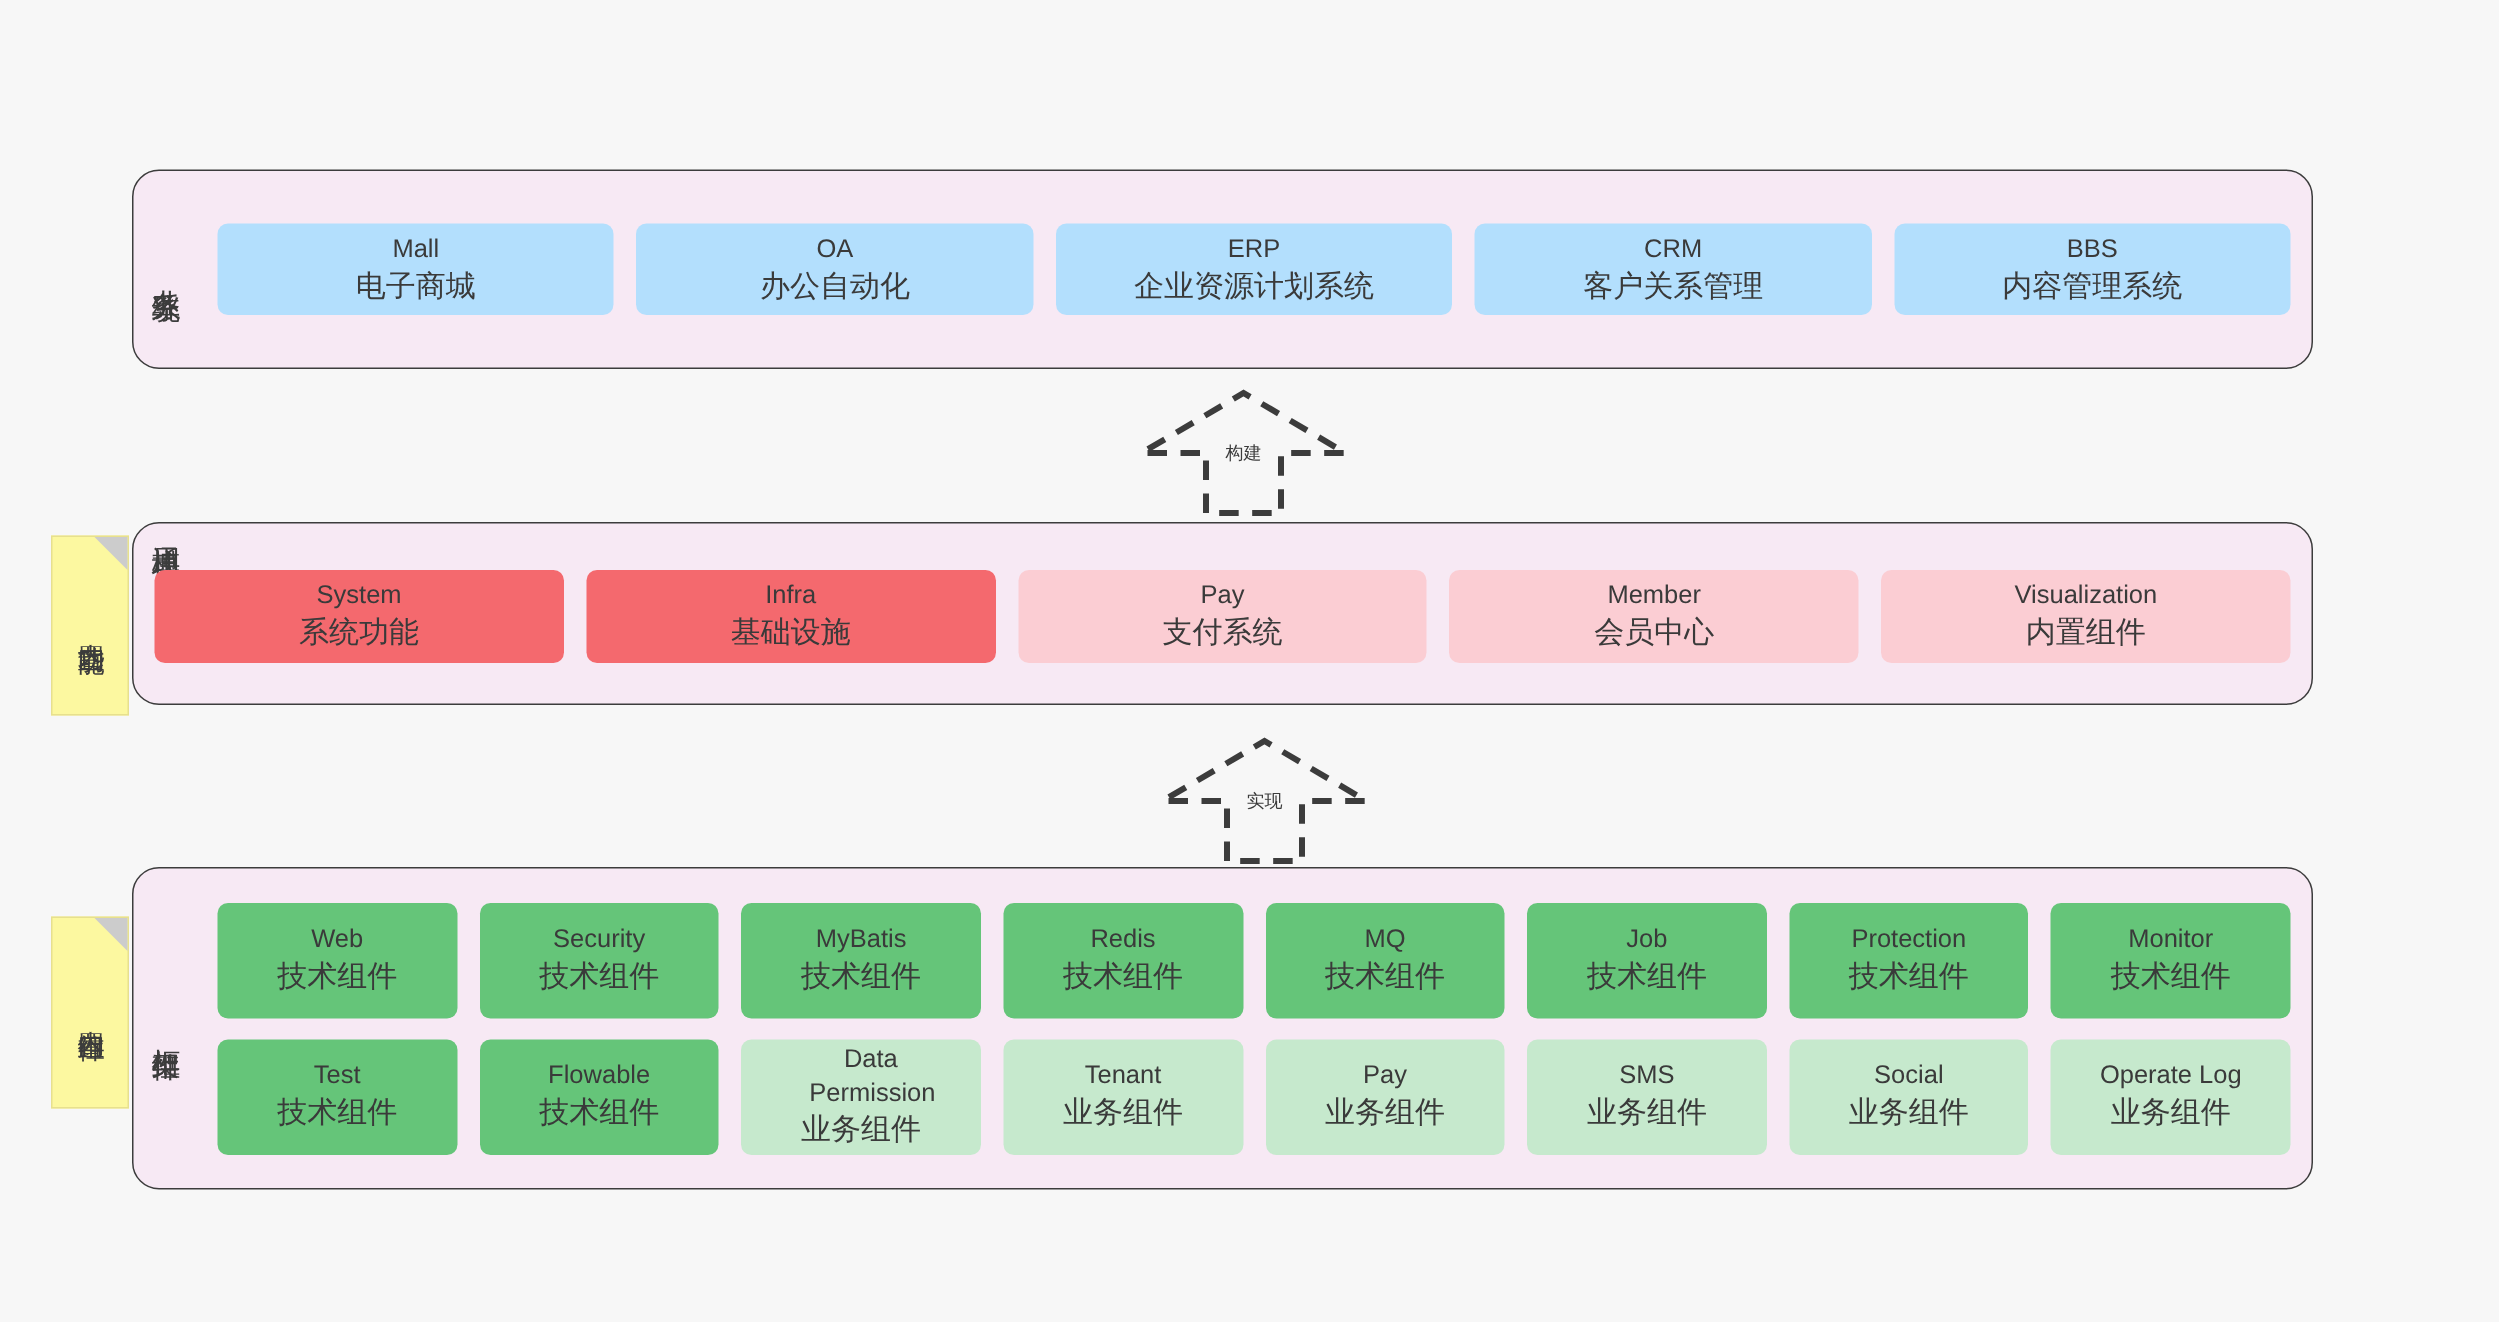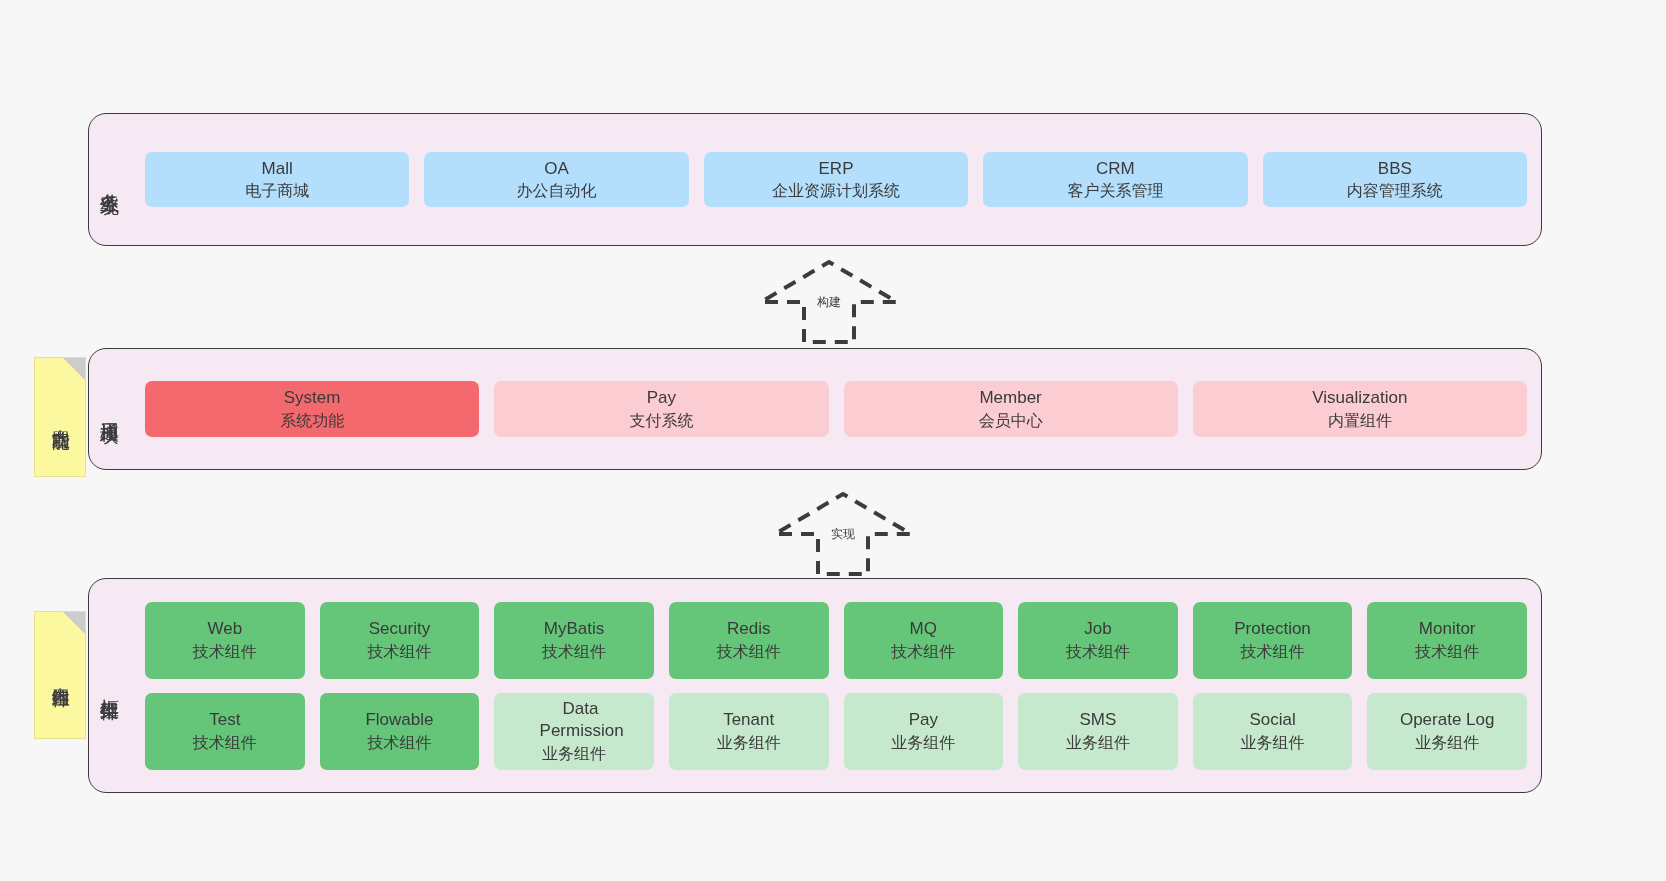--- a/index.html
+++ b/index.html
@@ -60,21 +60,21 @@
     justify-content:center;
     text-align:center;
     font-size:17px;
     line-height:1.33;
     color:#3a3a3a;
     box-sizing:border-box;
     padding:6px 4px;
     user-select:none;
   }
   .card .l1{font-size:17px;}
-  .card .l2{font-size:16px;}
+  .card .l2{font-size:20px;}
   .c-blue{background:#b3dffd;}
   .c-red{background:#f4696e;}
   .c-pink{background:#fbcdd3;}
   .c-green{background:#65c579;}
   .c-lgreen{background:#c6e9cd;}
 
   
   .note{
     position:absolute;
     width:52px;
@@ -152,28 +152,32 @@
   <svg width="146" height="86" viewBox="0 0 146 86" fill="none">
     <path d="M48 84 L48 44 L5 44 L73 4 L141 44 L98 44 L98 84 Z" stroke="#3c3c3c" stroke-width="4" stroke-dasharray="13 9" fill="#f7f7f7" stroke-linejoin="miter"></path>
   </svg>
   <span class="lbl" style="top:36px;">构建</span>
 </div>
 
 <div class="note" style="left:34px;top:357px;height:120px;">
   <span class="fold"></span>
   <span>内置功能</span>
 </div>
-<div class="layer" id="layer-2" style="left:88px;top:348px;width:1454px;height:122px;">
+<div class="layer" id="layer-2" style="left:88px;top:348px;width:1454px;height:122px;flex-direction:column;">
   <div class="layer-title">通用模块</div>
   <div class="layer-body">
     <div class="row">
       <div class="card c-red">
         <span class="l1">System</span>
         <span class="l2">系统功能</span>
       </div>
+      <div class="card c-red">
+        <span class="l1">Infra</span>
+        <span class="l2">基础设施</span>
+      </div>
       <div class="card c-pink">
         <span class="l1">Pay</span>
         <span class="l2">支付系统</span>
       </div>
       <div class="card c-pink">
         <span class="l1">Member</span>
         <span class="l2">会员中心</span>
       </div>
       <div class="card c-pink">
         <span class="l1">Visualization</span>

